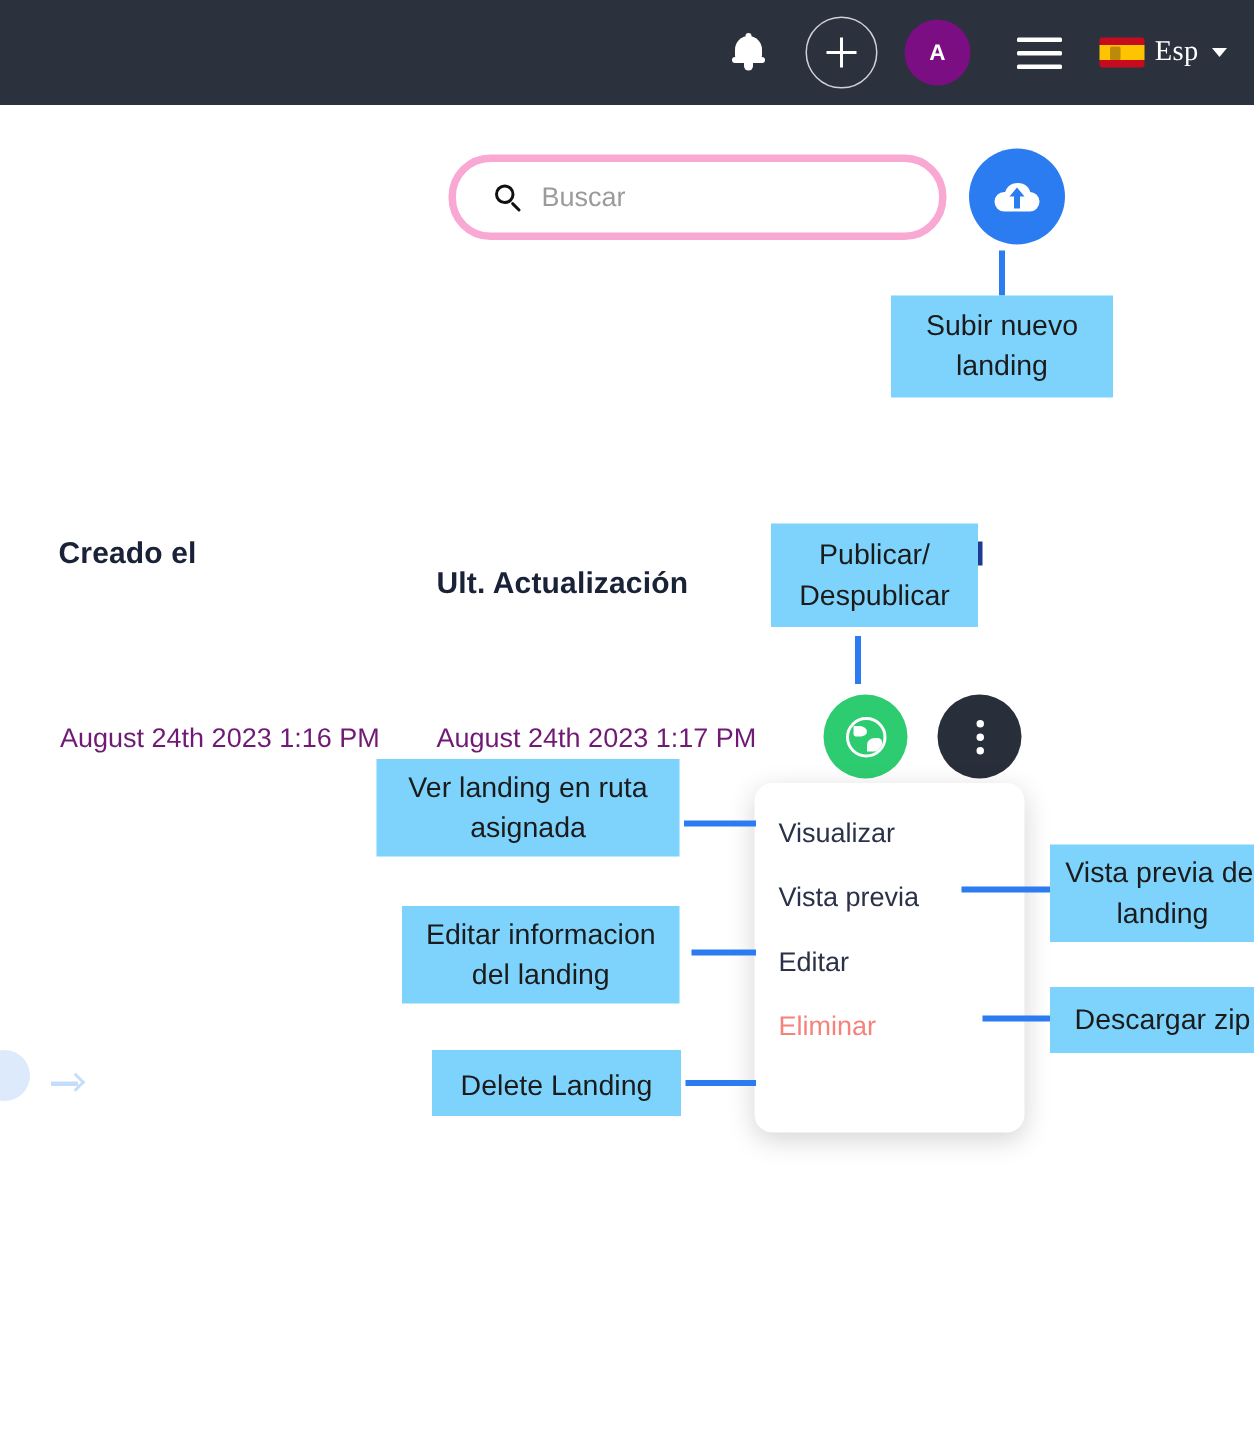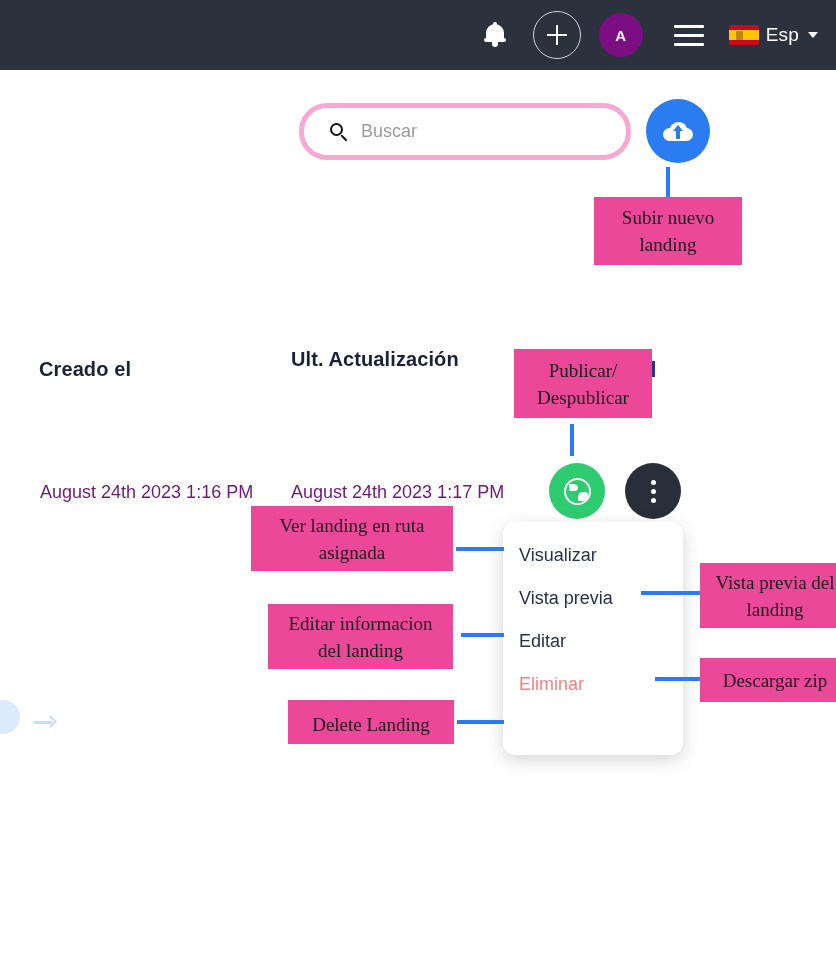--- a/index.html
+++ b/index.html
@@ -51,21 +51,21 @@
   .avatar {
     width:44px; height:44px; border-radius:50%;
     background:#7b0e83; color:#fff; margin-left:18px;
     display:flex; align-items:center; justify-content:center;
     font-size:15px; font-weight:700;
   }
   .burger { width:52px; height:44px; margin-left:20px;
             display:flex; flex-direction:column; justify-content:center;
             align-items:center; gap:6px; }
   .burger span { display:block; width:30px; height:3px; background:#fff; border-radius:1px; }
-  .lang { display:flex; align-items:center; gap:7px; margin-left:14px; }
+  .lang { display:flex; align-items:center; gap:7px; margin-left:14px;font-family:Liberation Serif, serif; }
   .flag {
     width:30px; height:20px; border-radius:2px; position:relative; overflow:hidden;
     background:linear-gradient(#c60b1e 0 25%, #ffc400 25% 75%, #c60b1e 75% 100%);
   }
   .flag .emblem {
     position:absolute; left:7px; top:6px; width:7px; height:9px;
     background:#b8860b; border-radius:1px; opacity:.95;
   }
   .lang-label { color:#fff; font-size:19px; letter-spacing:.2px; }
   .caret {
@@ -113,25 +113,24 @@
     position:absolute; left:13px; top:8px; width:4px; height:11px; background:#2b7cf0;
   }
   .cloud-ico .arrow-head {
     position:absolute; left:10px; top:5px; width:0;height:0;
     border-left:5px solid transparent; border-right:5px solid transparent;
     border-bottom:6px solid #2b7cf0;
   }
 
   
   .ann {
-    position:absolute; background:#ec4899; color:#1b1b1b;
+    position:absolute; background:#7dd3fc; color:#1b1b1b;
     font-size:19px; line-height:27px; text-align:center;
     display:flex; align-items:center; justify-content:center;
     padding:6px 10px;
-    font-family:Liberation Serif, serif;
   }
   .conn { position:absolute; background:#2b7cf0; }
   .conn.v { width:4px; }
   .conn.h { height:4px; }
 
   
   .th {
     position:absolute; font-size:20px; font-weight:700; color:#1a2238;
     letter-spacing:.1px; white-space:nowrap;
   }
@@ -252,21 +251,21 @@
   </div>
 
   <div class="conn v" style="left:666px; top:167px; height:30px;"></div>
   <div class="ann" style="left:594px; top:197px; width:148px; height:68px;">
     <span>Subir nuevo landing</span>
   </div>
 
   <div class="th" style="left:39px; top:358px;">
     <span>Creado el</span>
   </div>
-  <div class="th" style="left:291px; top:348px;">
+  <div class="th" style="left:291px; top:378px;">
     <span>Ult. Actualización</span>
   </div>
   <div class="th-clip" style="left:650px; top:361px;"></div>
 
   <div class="ann" style="left:514px; top:349px; width:138px; height:69px;">
     <span>Publicar/ Despublicar</span>
   </div>
   <div class="conn v" style="left:570px; top:424px; height:32px;"></div>
 
   <div class="td" style="left:40px; top:482px;">

